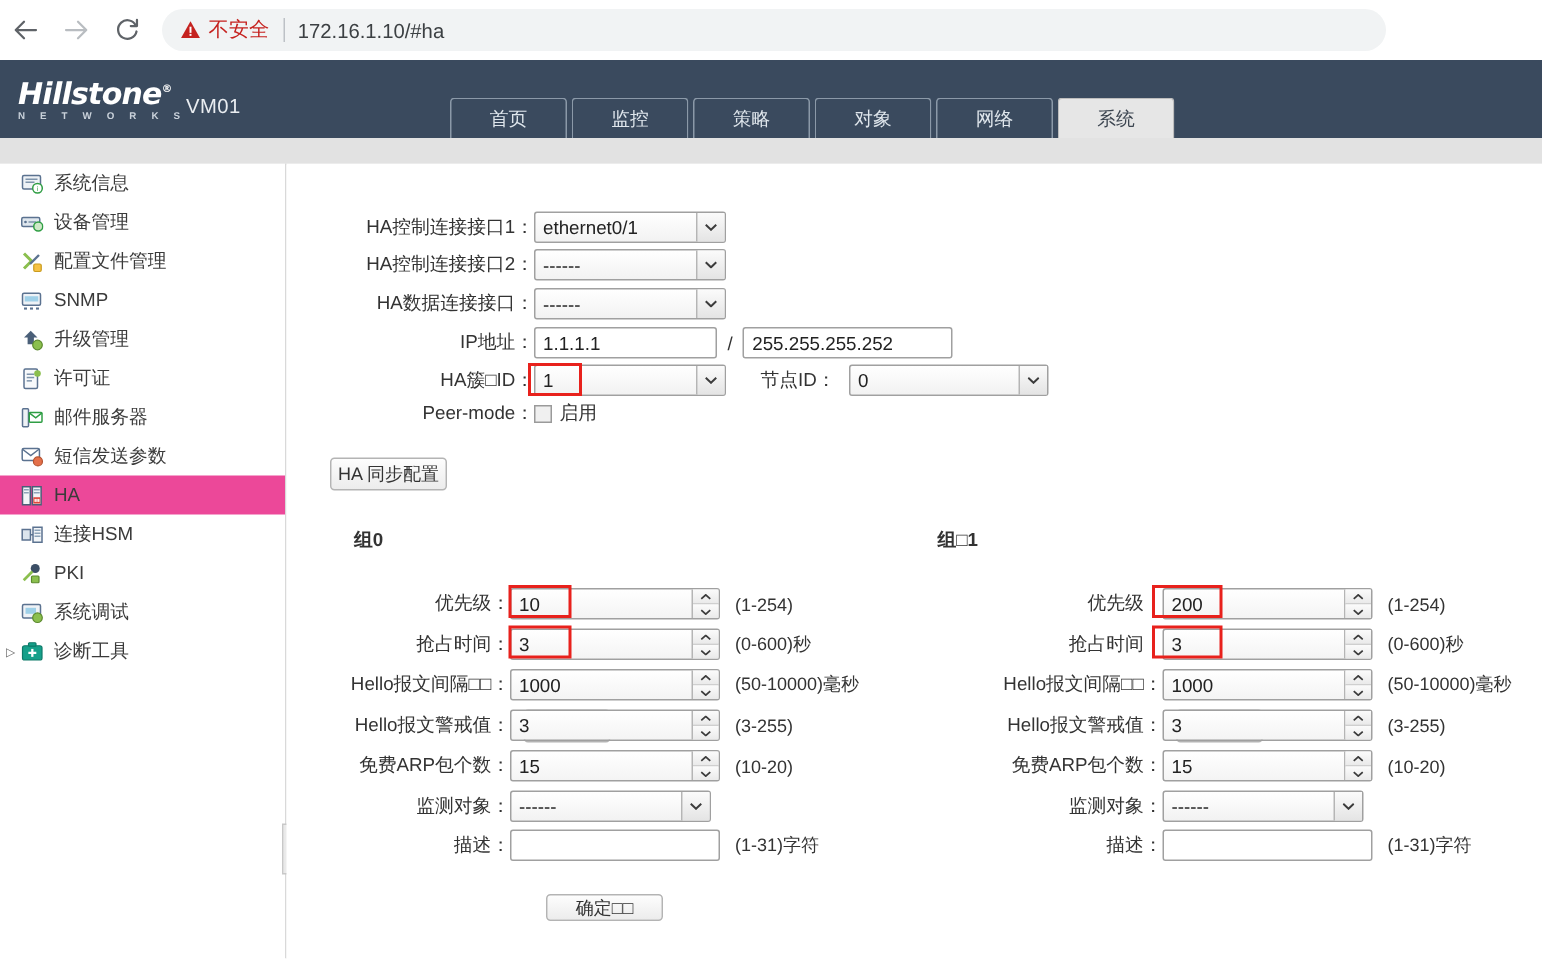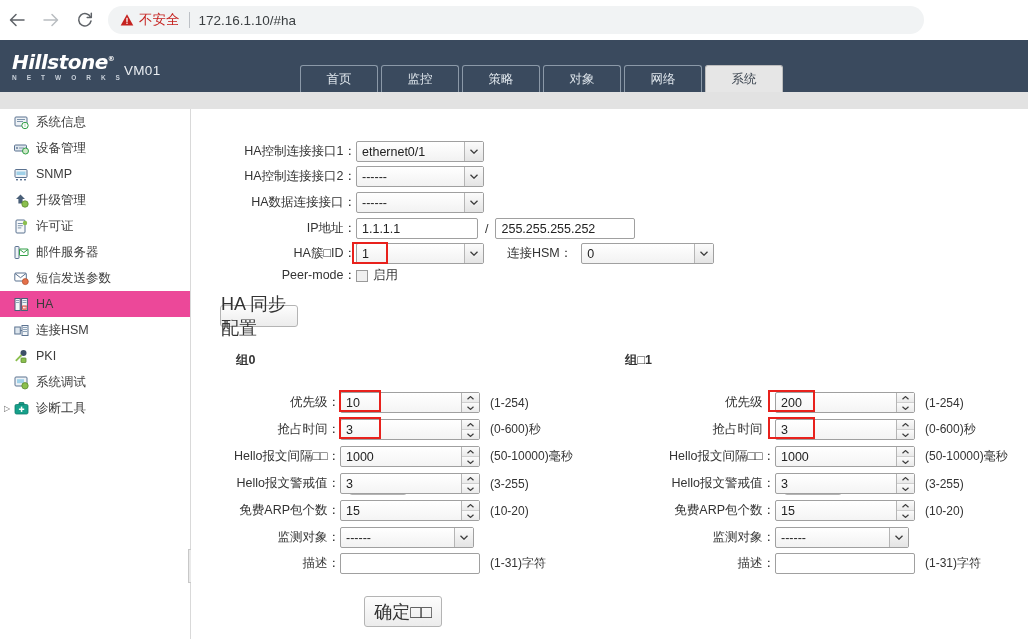--- a/index.html
+++ b/index.html
@@ -162,21 +162,21 @@
     flex:1; display:flex; align-items:center; justify-content:center;
     background:linear-gradient(to bottom,#fbfbfb,#eaeaea);
   }
   .spin .sp-up { border-bottom:1px solid #cfcfcf; }
   .hint { font-size:12px; color:#333; white-space:nowrap; }
 
   .btn {
     box-sizing:border-box;
     border:1px solid #b4b4b4; border-radius:3px;
     background:linear-gradient(to bottom,#fdfdfd,#ececec);
-    font-size:18px; color:#333;
+    font-size:12px; color:#333;
     display:flex; align-items:center; justify-content:center;
     height:22px;
   }
   .btn.muted { color:#9a9a9a; background:linear-gradient(to bottom,#f7f7f7,#eeeeee); }
 
   .chk {
     width:12px; height:12px; box-sizing:border-box;
     border:1px solid #9a9a9a; background:#f0f0f0;
     margin-right:5px;
   }
@@ -256,20 +256,28 @@
     <div class="side-item">
       <svg class="side-icon" viewBox="0 0 15 15">
         <rect x="0.5" y="4" width="12" height="6" rx="1" fill="#dfe7ee" stroke="#5b7290" stroke-width="1"></rect>
         <circle cx="3" cy="7" r="0.9" fill="#5b7290"></circle>
           <rect x="5" y="6.5" width="5" height="1" fill="#7e94ab"></rect>
         <circle cx="11.5" cy="10" r="3" fill="#cfe8c8" stroke="#2f9e44" stroke-width="1"></circle>
       </svg>
       <span>设备管理</span>
     </div>
 
+    <div class="side-item">
+      <svg class="side-icon" viewBox="0 0 15 15">
+        <path d="M2 2l5 5-5 5" stroke="#8bbf4e" stroke-width="2" fill="none"></path>
+        <path d="M12 3l-6 6" stroke="#5b7290" stroke-width="1.6"></path>
+        <rect x="8.5" y="9" width="5" height="5" rx="1" fill="#f6c244" stroke="#c99b1f" stroke-width="0.8"></rect>
+      </svg>
+      <span>配置文件管理</span>
+    </div>
 
     <div class="side-item">
       <svg class="side-icon" viewBox="0 0 15 15">
         <rect x="1" y="2.5" width="12" height="8" rx="1" fill="#eef2f6" stroke="#5b7290" stroke-width="1"></rect>
         <rect x="2.5" y="4.5" width="9" height="3.5" fill="#9fd0e8"></rect>
         <rect x="2" y="12" width="2" height="1.4" fill="#5b7290"></rect>
           <rect x="6" y="12" width="2" height="1.4" fill="#5b7290"></rect>
           <rect x="10" y="12" width="2" height="1.4" fill="#5b7290"></rect>
       </svg>
       <span>SNMP</span>
@@ -424,21 +432,21 @@
     <div class="row" style="left:29px; top:134px;">
       <span class="flabel" style="width:136px;">HA簇□ID：</span>
       <span class="sel" style="width:128px;">
         <span>1</span>
         <span class="arrowbox">
           <svg class="chev" viewBox="0 0 8 5">
               <path d="M0.5 0.8L4 4.2 7.5 0.8" stroke="#3c3c3c" stroke-width="1.3" fill="none"></path>
             </svg>
         </span>
       </span>
-      <span class="flabel" style="margin-left:23px; margin-right:9px;">连接HSM：</span>
+      <span class="flabel" style="margin-left:23px; margin-right:9px;">节点ID：</span>
       <span class="sel" style="width:133px;">
         <span>0</span>
         <span class="arrowbox">
           <svg class="chev" viewBox="0 0 8 5">
               <path d="M0.5 0.8L4 4.2 7.5 0.8" stroke="#3c3c3c" stroke-width="1.3" fill="none"></path>
             </svg>
         </span>
       </span>
     </div>
 
@@ -685,21 +693,21 @@
         </span>
       </span>
     </div>
 
     <div class="row" style="left:464px; top:444px;">
       <span class="flabel" style="width:120px;">描述：</span>
       <span class="txt" style="width:140px;"></span>
       <span class="hint" style="margin-left:10px;">(1-31)字符</span>
     </div>
 
-    <div class="btn" style="position:absolute; left:173px; top:487px; width:78px; height:31px;">确定□□</div>
+    <div class="btn" style="position:absolute; left:173px; top:487px; width:78px; height:18px;">确定□□</div>
 
   </div>
 
   <div class="redbox" style="left:352px; top:242px; width:36px; height:22px;"></div>
   <div class="redbox" style="left:339px; top:390px; width:42px; height:22px;"></div>
   <div class="redbox" style="left:339px; top:417px; width:42px; height:22px;"></div>
   <div class="redbox" style="left:768px; top:390px; width:47px; height:22px;"></div>
   <div class="redbox" style="left:768px; top:417px; width:47px; height:22px;"></div>
 
 </div>

